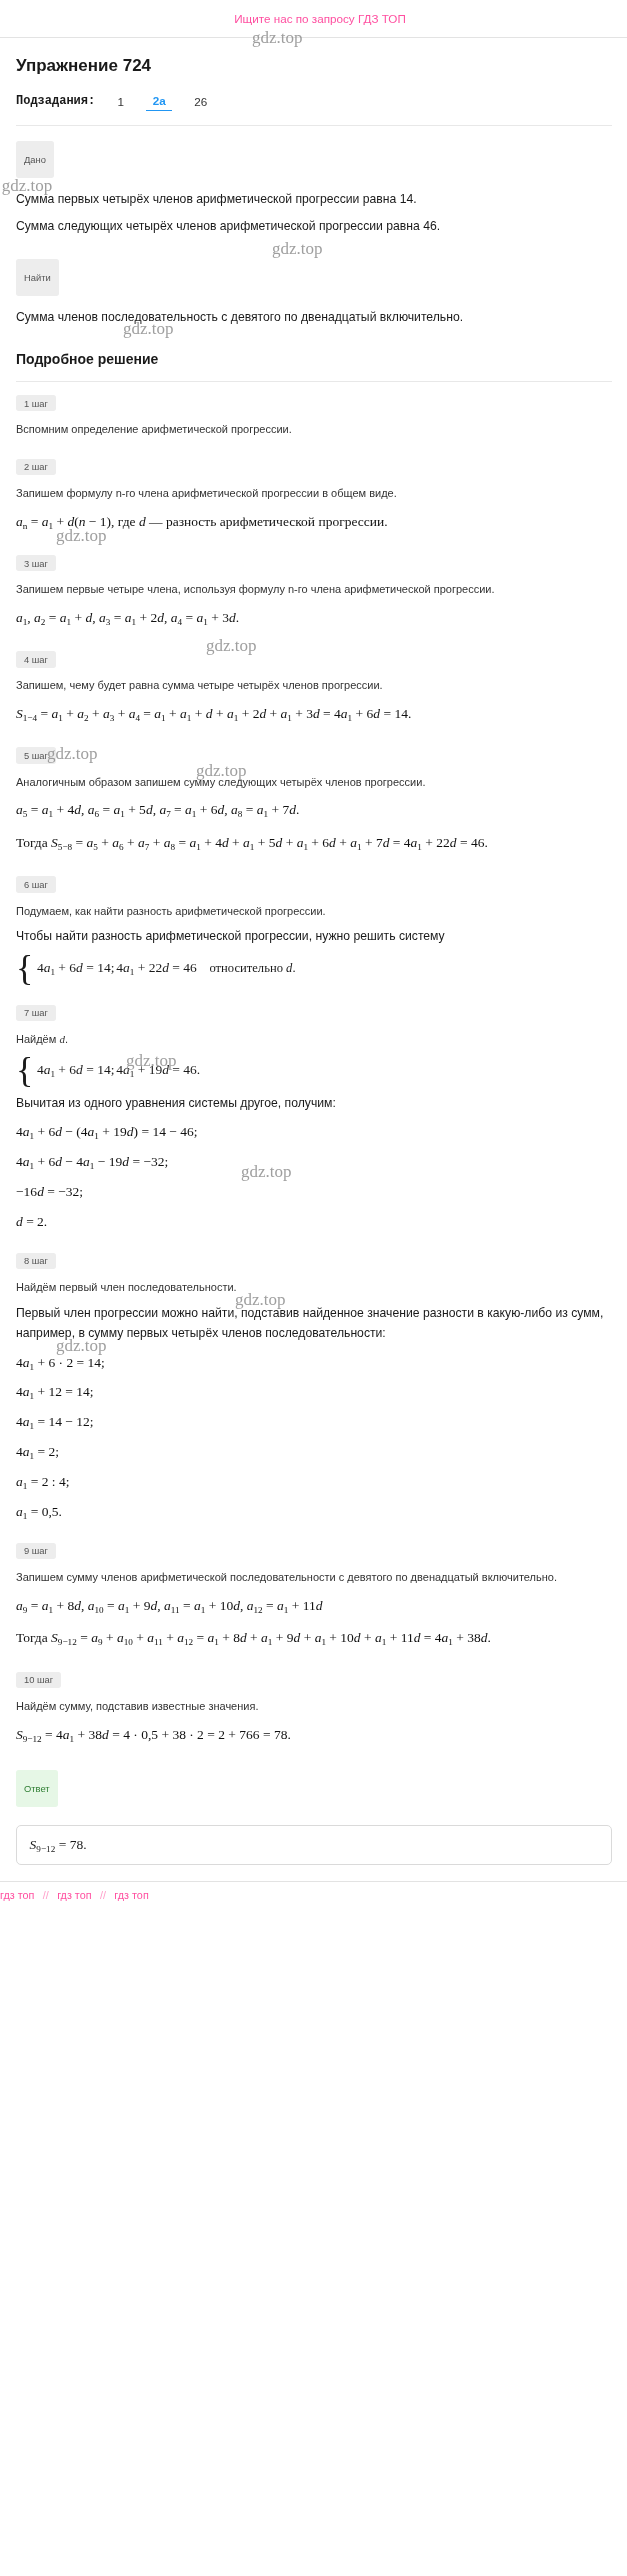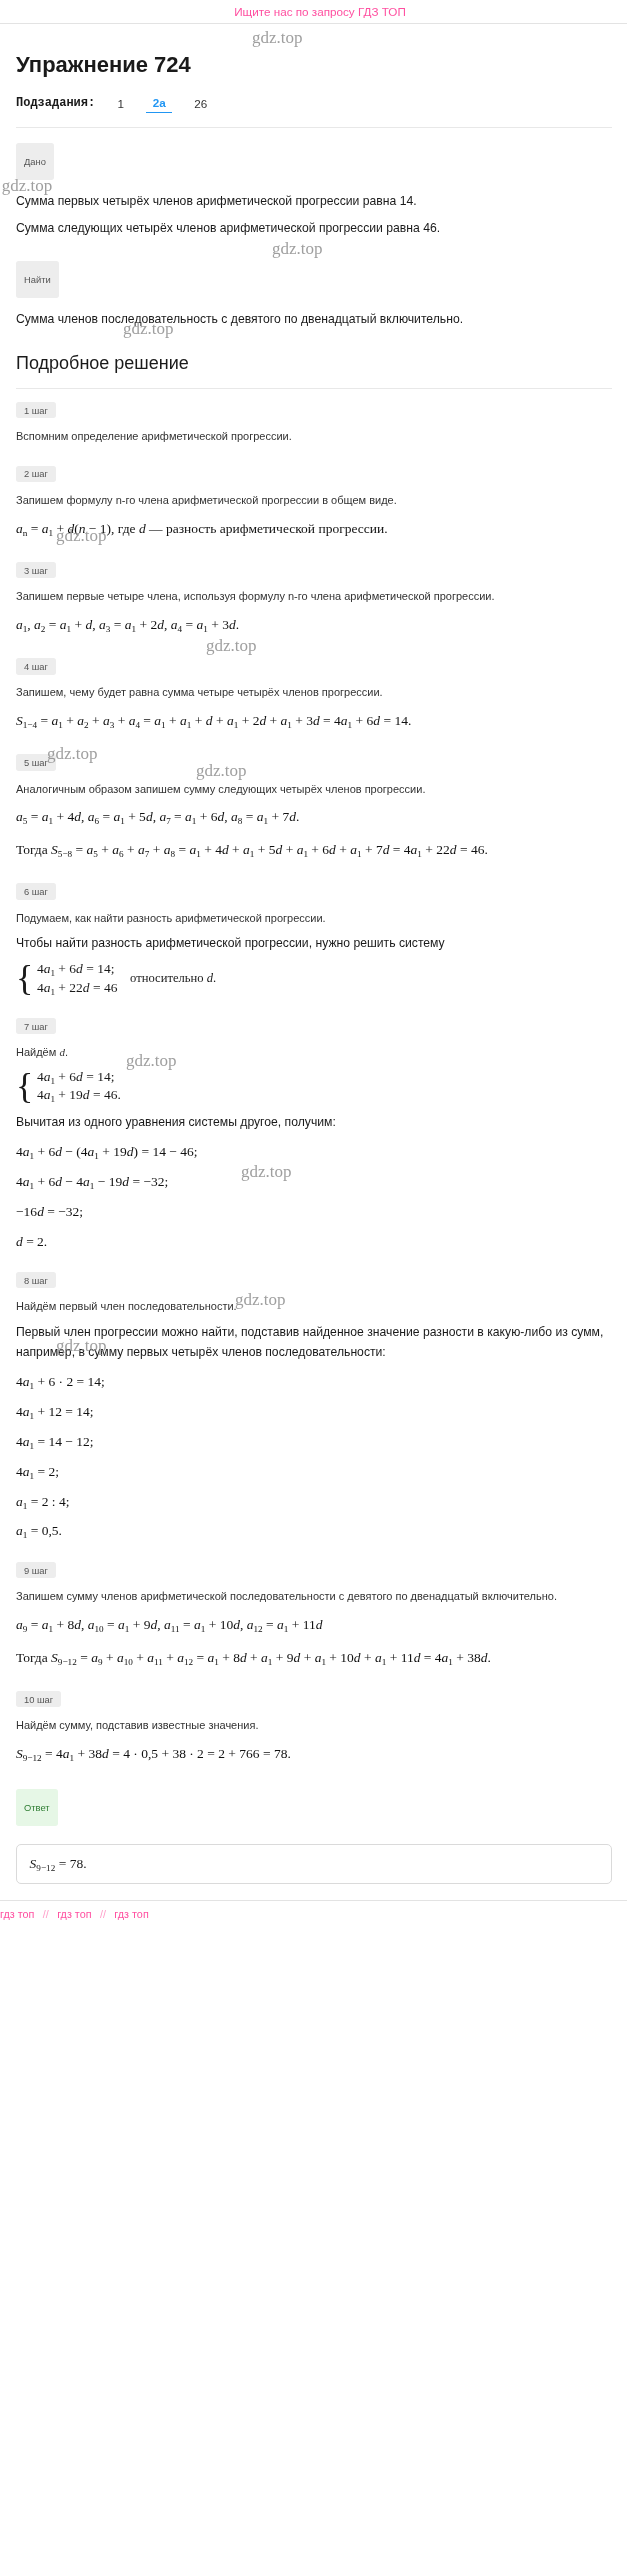--- a/index.html
+++ b/index.html
@@ -7,39 +7,39 @@
   body {
     width: 628px;
     background: #ffffff;
     font-family: "Liberation Sans", sans-serif;
     color: #1a1a1a;
   }
   .page { width: 628px; position: relative; padding: 0 0 0 0; }
 
   
   .top-banner {
-    height: 24px;
+    height: 38px;
     border-bottom: 0.9px solid #e3e3e3;
     display: flex;
     align-items: center;
     justify-content: center;
     padding-left: 12px;
   }
   .top-banner a {
     color: #ff4fa0;
     font-size: 11.7px;
     text-decoration: none;
   }
 
   .content { padding: 12.6px 16px 0 16px; }
 
   h1.title {
-    font-size: 22px;
+    font-size: 17px;
     font-weight: bold;
-    margin: 15px 0 16px 0;
+    margin: 5px 0 16px 0;
     color: #1a1a1a;
   }
 
   .subtasks-row {
     display: flex;
     align-items: center;
     gap: 16px;
     margin-bottom: 5.4px;
   }
   .subtasks-label {
@@ -78,22 +78,22 @@
     color: #1a1a1a;
   }
   p.small {
     font-size: 11px;
     line-height: 1.6;
     margin: 2.7px 0 7.2px 0;
     color: #333;
   }
 
   h2.section {
-    font-size: 18px;
-    font-weight: normal;
+    font-size: 14px;
+    font-weight: bold;
     margin: 23px 0 10.8px 0;
   }
 
   hr.sep {
     border: 0;
     border-top: 0.9px solid #e8e8e8;
     margin: 14.4px 0 0 0;
   }
 
   .step-tag {
@@ -127,21 +127,21 @@
     font-family: "Liberation Serif", serif;
     font-size: 13.5px;
   }
   .brace {
     font-size: 36px;
     line-height: 0.8;
     font-family: "Liberation Serif", serif;
     margin-right: 3.6px;
     font-weight: 300;
   }
-  .system-eqs { display: flex; flex-direction: column; gap: 1.8px; }
+  .system-eqs { display: flex; flex-direction: row; gap: 1.8px; }
   .system-note { margin-left: 12.6px; font-size: 12.6px; }
 
   
   .answer-box {
     border: 0.9px solid #dadada;
     border-radius: 5px;
     padding: 10.8px 12.6px;
     margin: 9px 0 16px 0;
     font-family: "Liberation Serif", serif;
     font-size: 13.5px;

